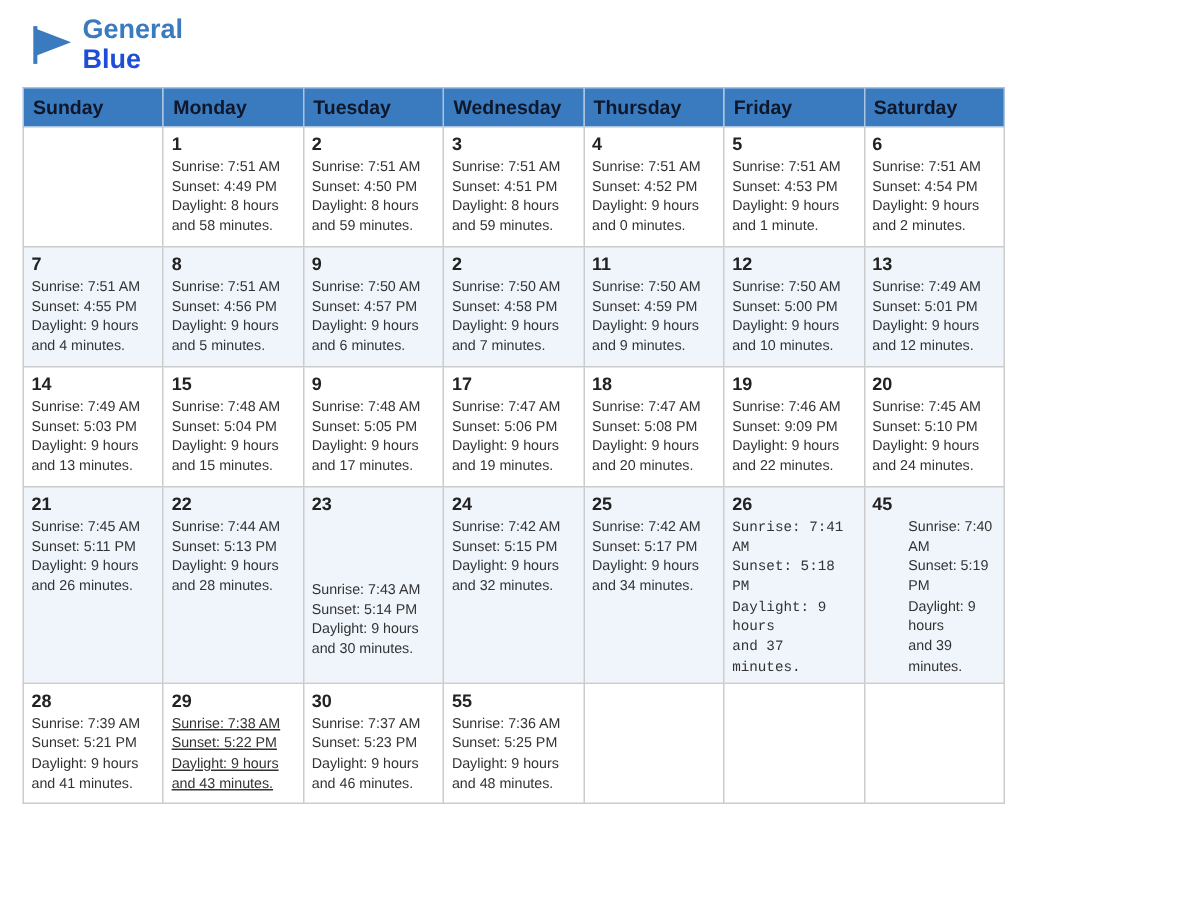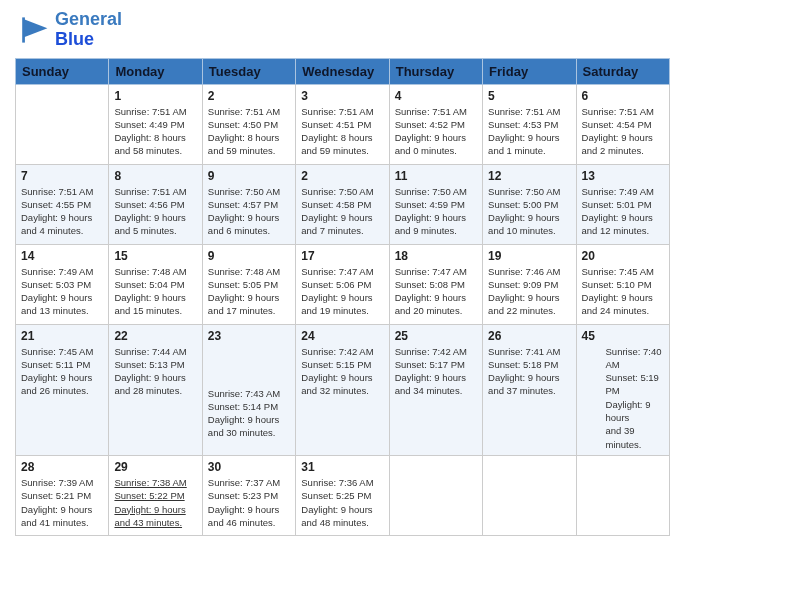--- a/index.html
+++ b/index.html
@@ -307,21 +307,21 @@
           </td>
           <td>
             <span class="day-num">25</span>
             <div class="day-info" style="white-space: pre-line;">Sunrise: 7:42 AM
 Sunset: 5:17 PM
 Daylight: 9 hours
 and 34 minutes.</div>
           </td>
           <td>
             <span class="day-num">26</span>
-            <div class="day-info" style="white-space: pre-line;">Sunrise: 7:41 AM
+            <div class="day-info" style="white-space: pre-line; font-family: Liberation Mono, monospace;">Sunrise: 7:41 AM
 Sunset: 5:18 PM
 Daylight: 9 hours
 and 37 minutes.</div>
           </td>
           <td>
             <span class="day-num">45</span>
             <div class="day-info" style="white-space: pre-line; margin-left: 24px;">Sunrise: 7:40 AM
 Sunset: 5:19 PM
 Daylight: 9 hours
 and 39 minutes.</div>
@@ -343,21 +343,21 @@
 and 43 minutes.</div>
           </td>
           <td>
             <span class="day-num">30</span>
             <div class="day-info" style="white-space: pre-line;">Sunrise: 7:37 AM
 Sunset: 5:23 PM
 Daylight: 9 hours
 and 46 minutes.</div>
           </td>
           <td>
-            <span class="day-num">31</span>
+            <span class="day-num">55</span>
             <div class="day-info" style="white-space: pre-line;">Sunrise: 7:36 AM
 Sunset: 5:25 PM
 Daylight: 9 hours
 and 48 minutes.</div>
           </td>
           <td class="empty-cell"></td>
           <td class="empty-cell"></td>
           <td class="empty-cell"></td>
         </tr>
       </tbody>

